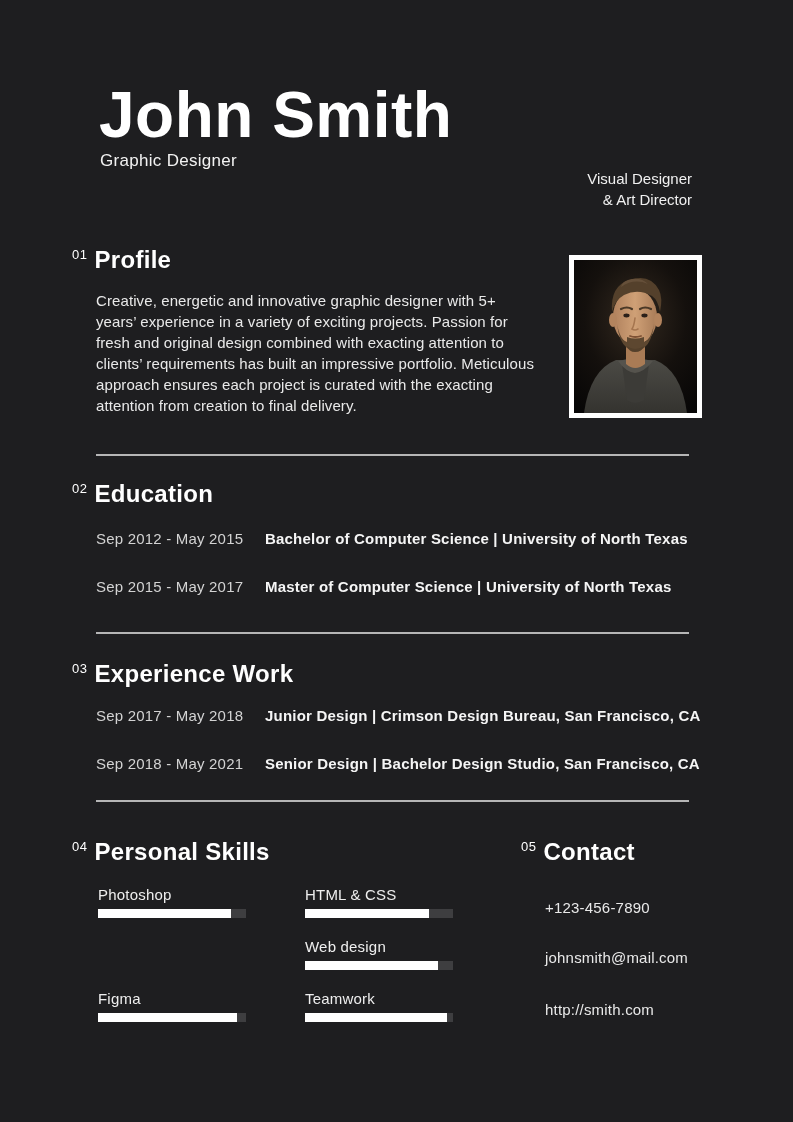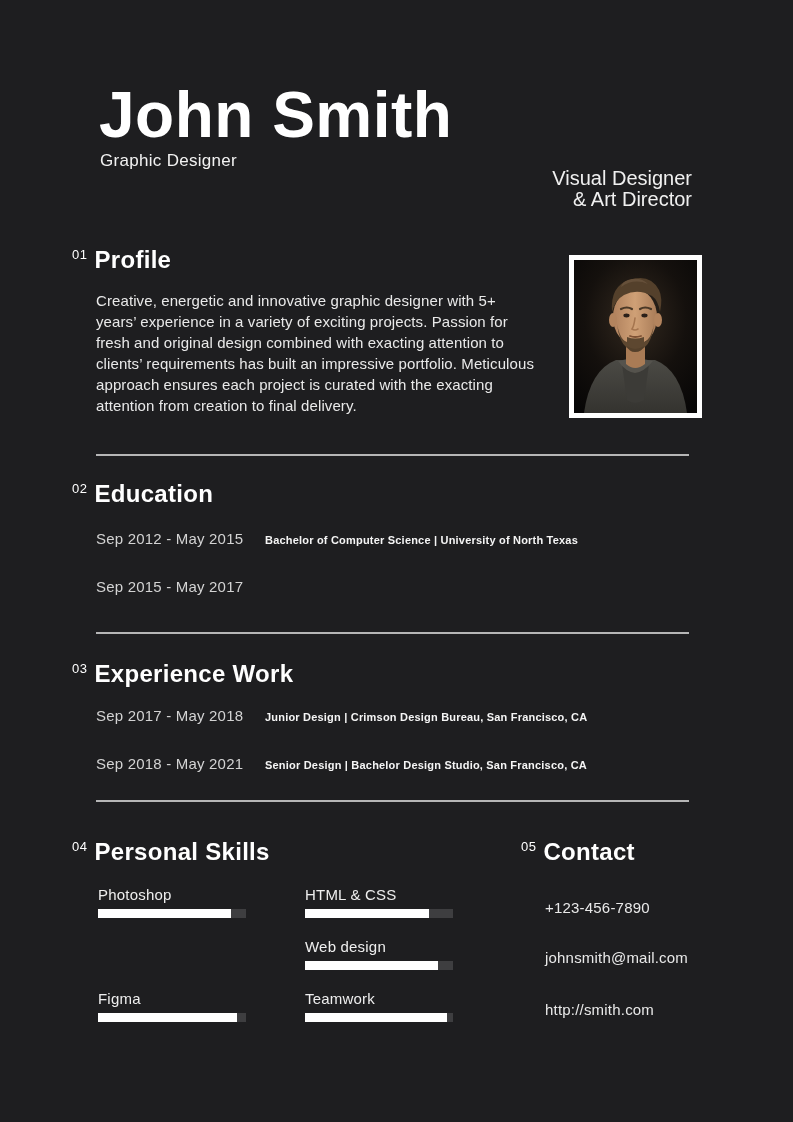--- a/index.html
+++ b/index.html
@@ -18,21 +18,21 @@
   .name {
     position: absolute; left: 99px; top: 78px;
     font-size: 64px; font-weight: bold; letter-spacing: 0.5px; color: #ffffff;
   }
   .job-title {
     position: absolute; left: 100px; top: 151px;
     font-size: 17px; font-weight: 400; color: #f2f2f2; letter-spacing: 0.3px;
   }
   .tagline {
     position: absolute; right: 101px; top: 168px;
-    text-align: right; font-size: 20px; line-height: 21px; color: #f0f0f0;
+    text-align: right; font-size: 15px; line-height: 21px; color: #f0f0f0;
   }
   
   .section-heading { position: absolute; white-space: nowrap; }
   .sec-num {
     font-size: 13px; font-weight: 400; color: #ffffff;
     position: relative; top: -9px; margin-right: 7px; letter-spacing: 0.5px;
   }
   .sec-title { font-size: 24px; font-weight: bold; color: #ffffff; letter-spacing: 0.3px; }
   
   .profile-text {
@@ -46,21 +46,21 @@
   }
   .photo-frame svg { display: block; width: 123px; height: 153px; }
   
   .divider {
     position: absolute; left: 96px; width: 593px; height: 2px;
     background: #b6b6b6; border: none;
   }
   
   .t-row { position: absolute; left: 96px; width: 620px; display: flex; align-items: baseline; }
   .t-dates { width: 152px; flex: 0 0 152px; font-size: 15px; color: #d3d3d3; letter-spacing: 0.2px; }
-  .t-desc  { margin-left: 17px; font-size: 11px; font-weight: bold; color: #f5f5f5; letter-spacing: 0.2px; white-space: nowrap; }
+  .t-desc  { margin-left: 17px; font-size: 15px; font-weight: bold; color: #f5f5f5; letter-spacing: 0.2px; white-space: nowrap; }
   
   .skill { position: absolute; width: 150px; }
   .skill-label { font-size: 15px; color: #eeeeee; letter-spacing: 0.2px; }
   .skill-track { margin-top: 6px; width: 148px; height: 9px; background: #3e3e40; }
   .skill-fill  { height: 100%; background: #ffffff; }
   
   .contact-item { position: absolute; left: 545px; font-size: 15px; color: #e9e9e9; letter-spacing: 0.2px; }
 </style>
 </head>
 <body>
@@ -131,20 +131,21 @@
 
   <div class="section-heading" style="left:72px; top:480px;">
     <span class="sec-num">02</span><span class="sec-title">Education</span>
   </div>
   <div class="t-row" style="top:530px;">
     <span class="t-dates">Sep 2012 - May 2015</span>
     <span class="t-desc">Bachelor of Computer Science | University of North Texas</span>
   </div>
   <div class="t-row" style="top:578px;">
     <span class="t-dates">Sep 2015 - May 2017</span>
+    <span class="t-desc">Master of Computer Science | University of North Texas</span>
   </div>
 
   <div class="divider" style="top:632px;"></div>
 
   <div class="section-heading" style="left:72px; top:660px;">
     <span class="sec-num">03</span><span class="sec-title">Experience Work</span>
   </div>
   <div class="t-row" style="top:707px;">
     <span class="t-dates">Sep 2017 - May 2018</span>
     <span class="t-desc">Junior Design | Crimson Design Bureau, San Francisco, CA</span>

